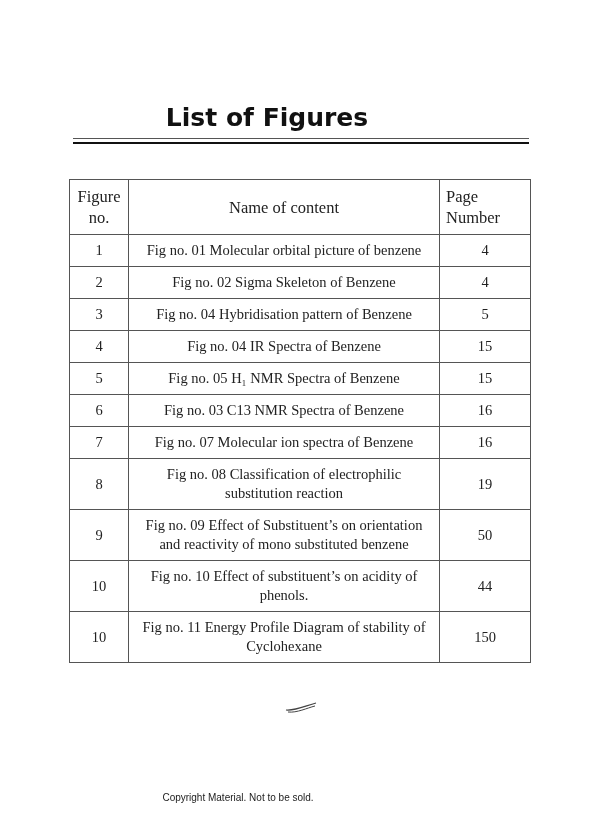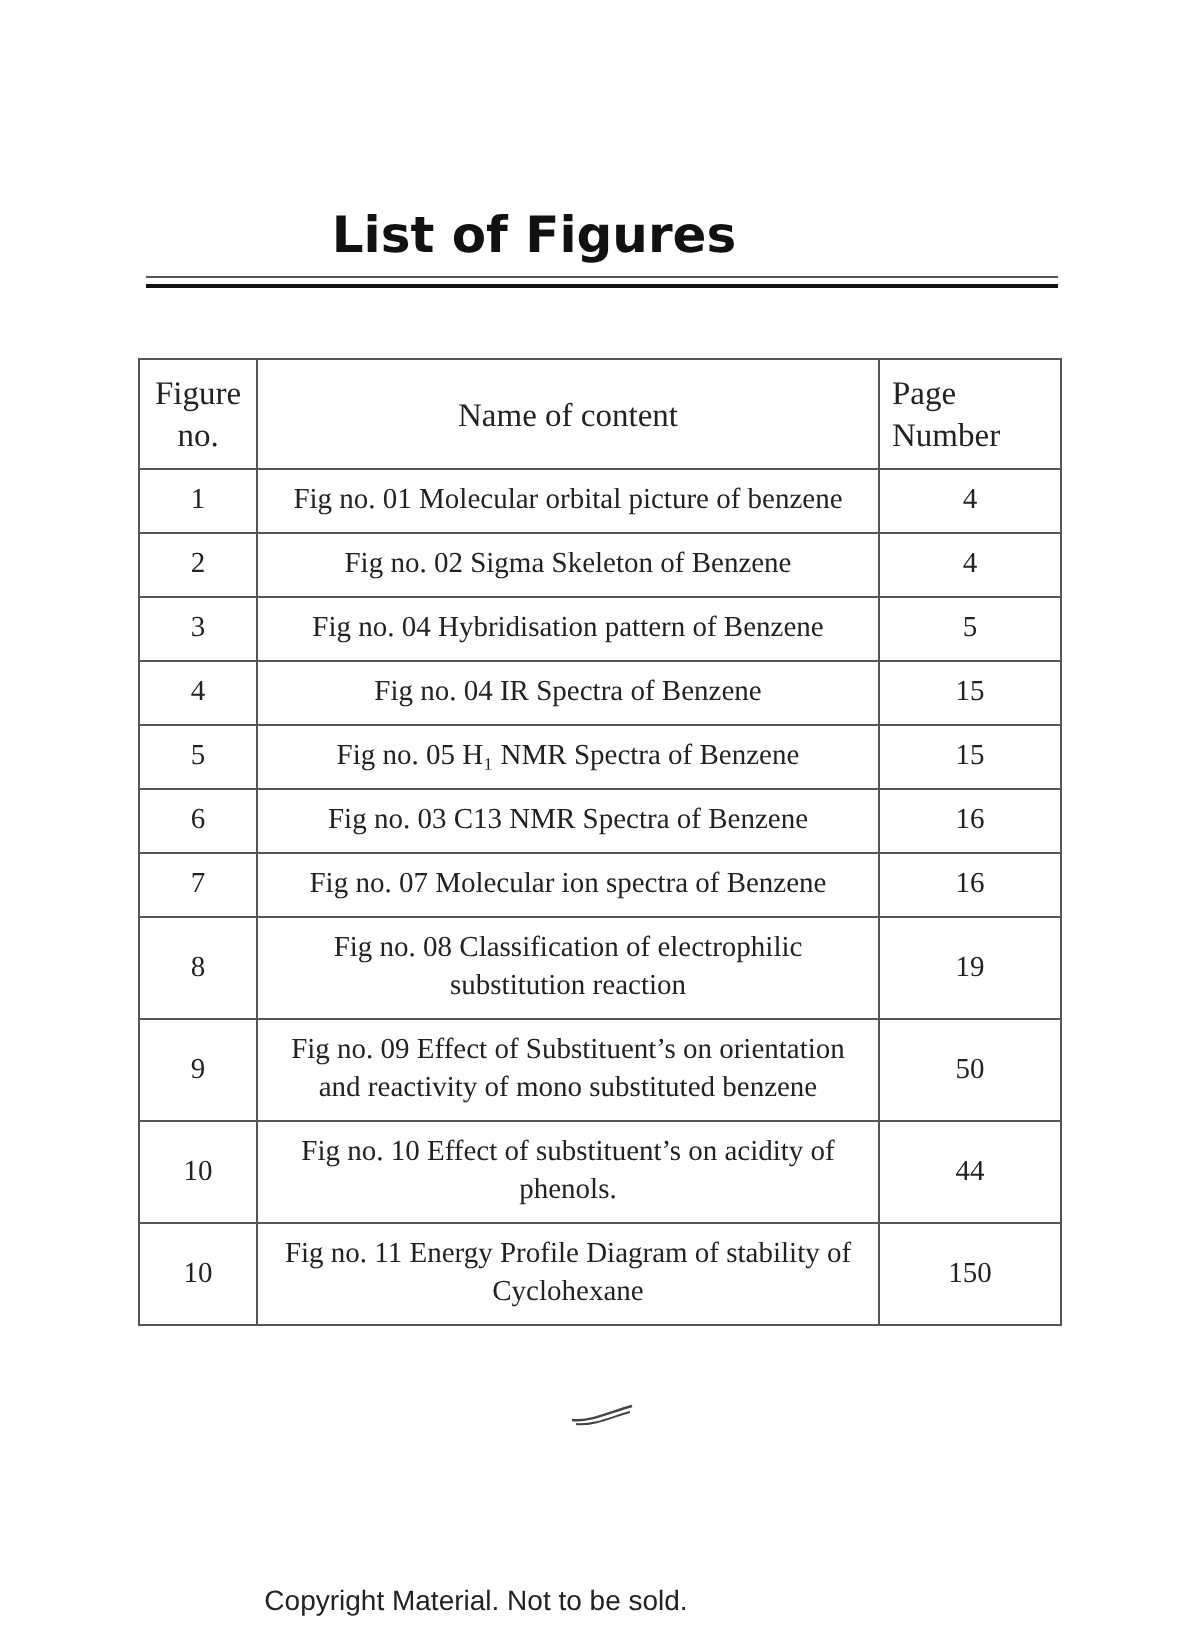--- a/index.html
+++ b/index.html
@@ -22,21 +22,21 @@
   th.c3 { width:78px; text-align:left; }
   .hrow { height:55px; }
   .srow { height:32px; }
   .drow { height:51px; }
   td.num { text-align:center; }
   td.name { text-align:center; line-height:19px; }
   td.page { text-align:center; }
   .ornament { position:absolute; left:285px; top:700px; }
   .footer {
     position:absolute; top:792px; left:0; width:476px; text-align:center;
-    font-family:"Liberation Sans", sans-serif; font-size:14px; color:#222;
+    font-family:"Liberation Sans", sans-serif; font-size:10px; color:#222;
   }
 </style>
 </head>
 <body>
 
 <div class="title">List of Figures</div>
 <div class="rule1"></div>
 <div class="rule2"></div>
 
 <table class="figs">

